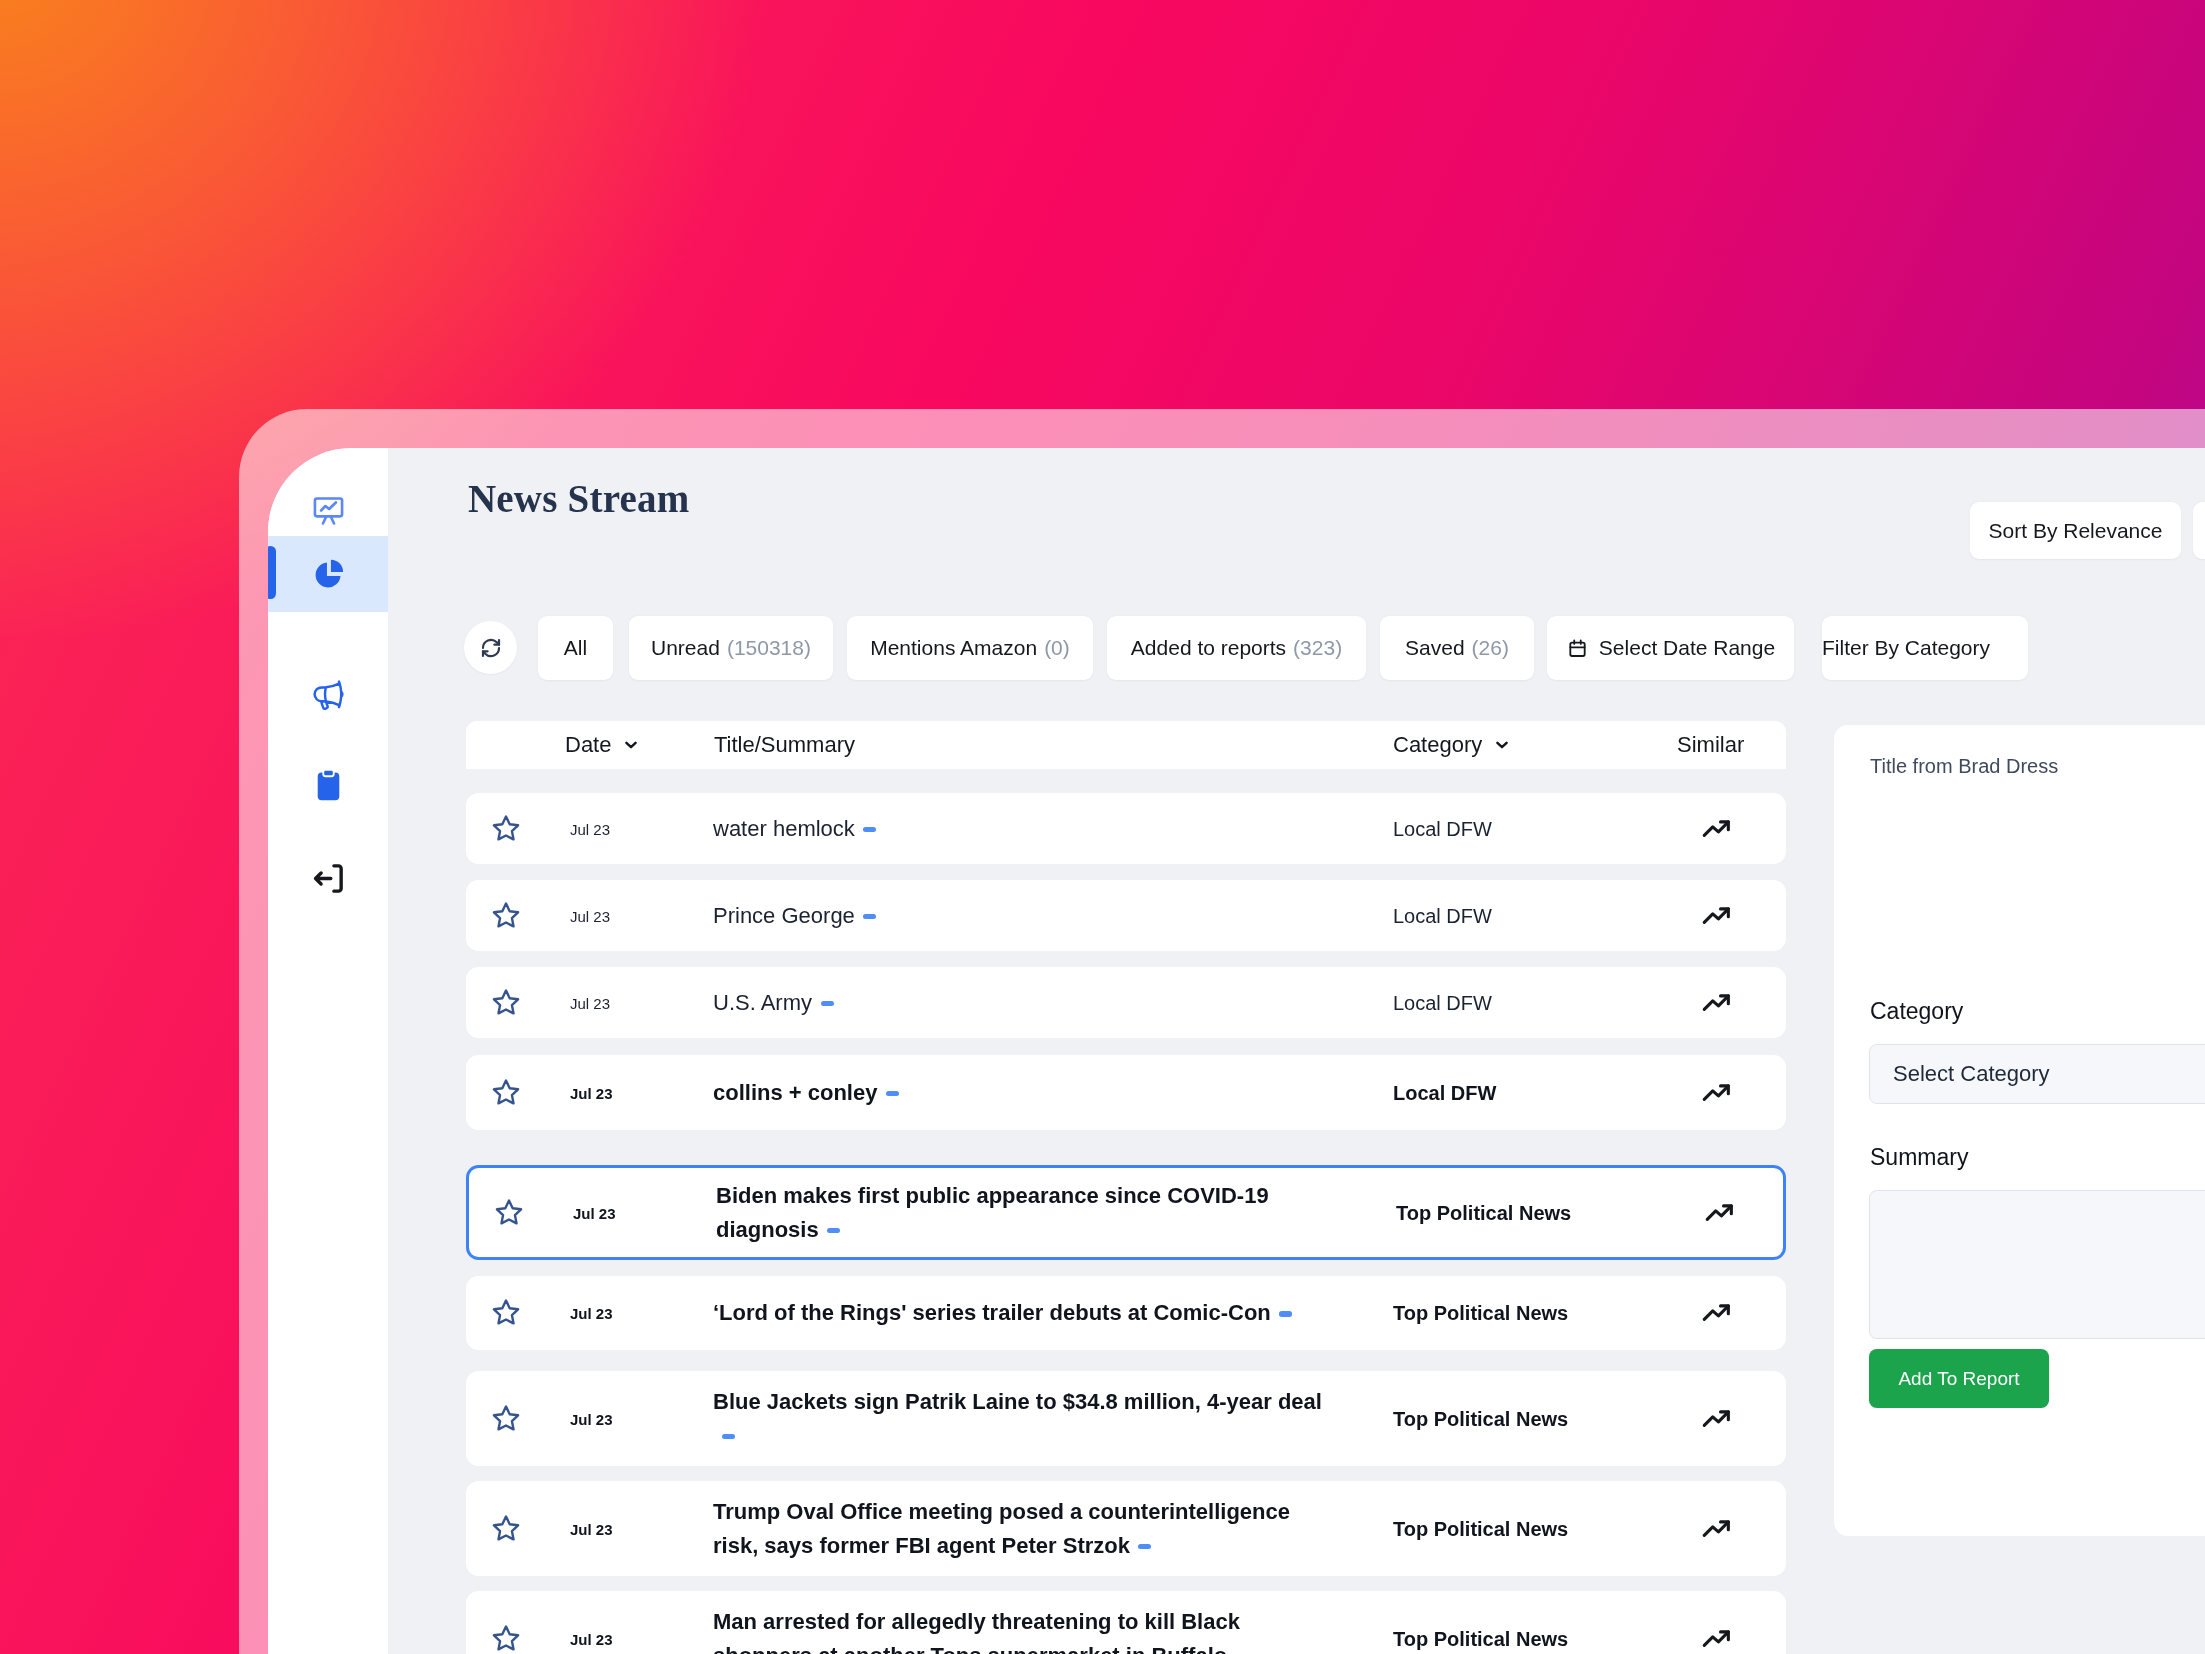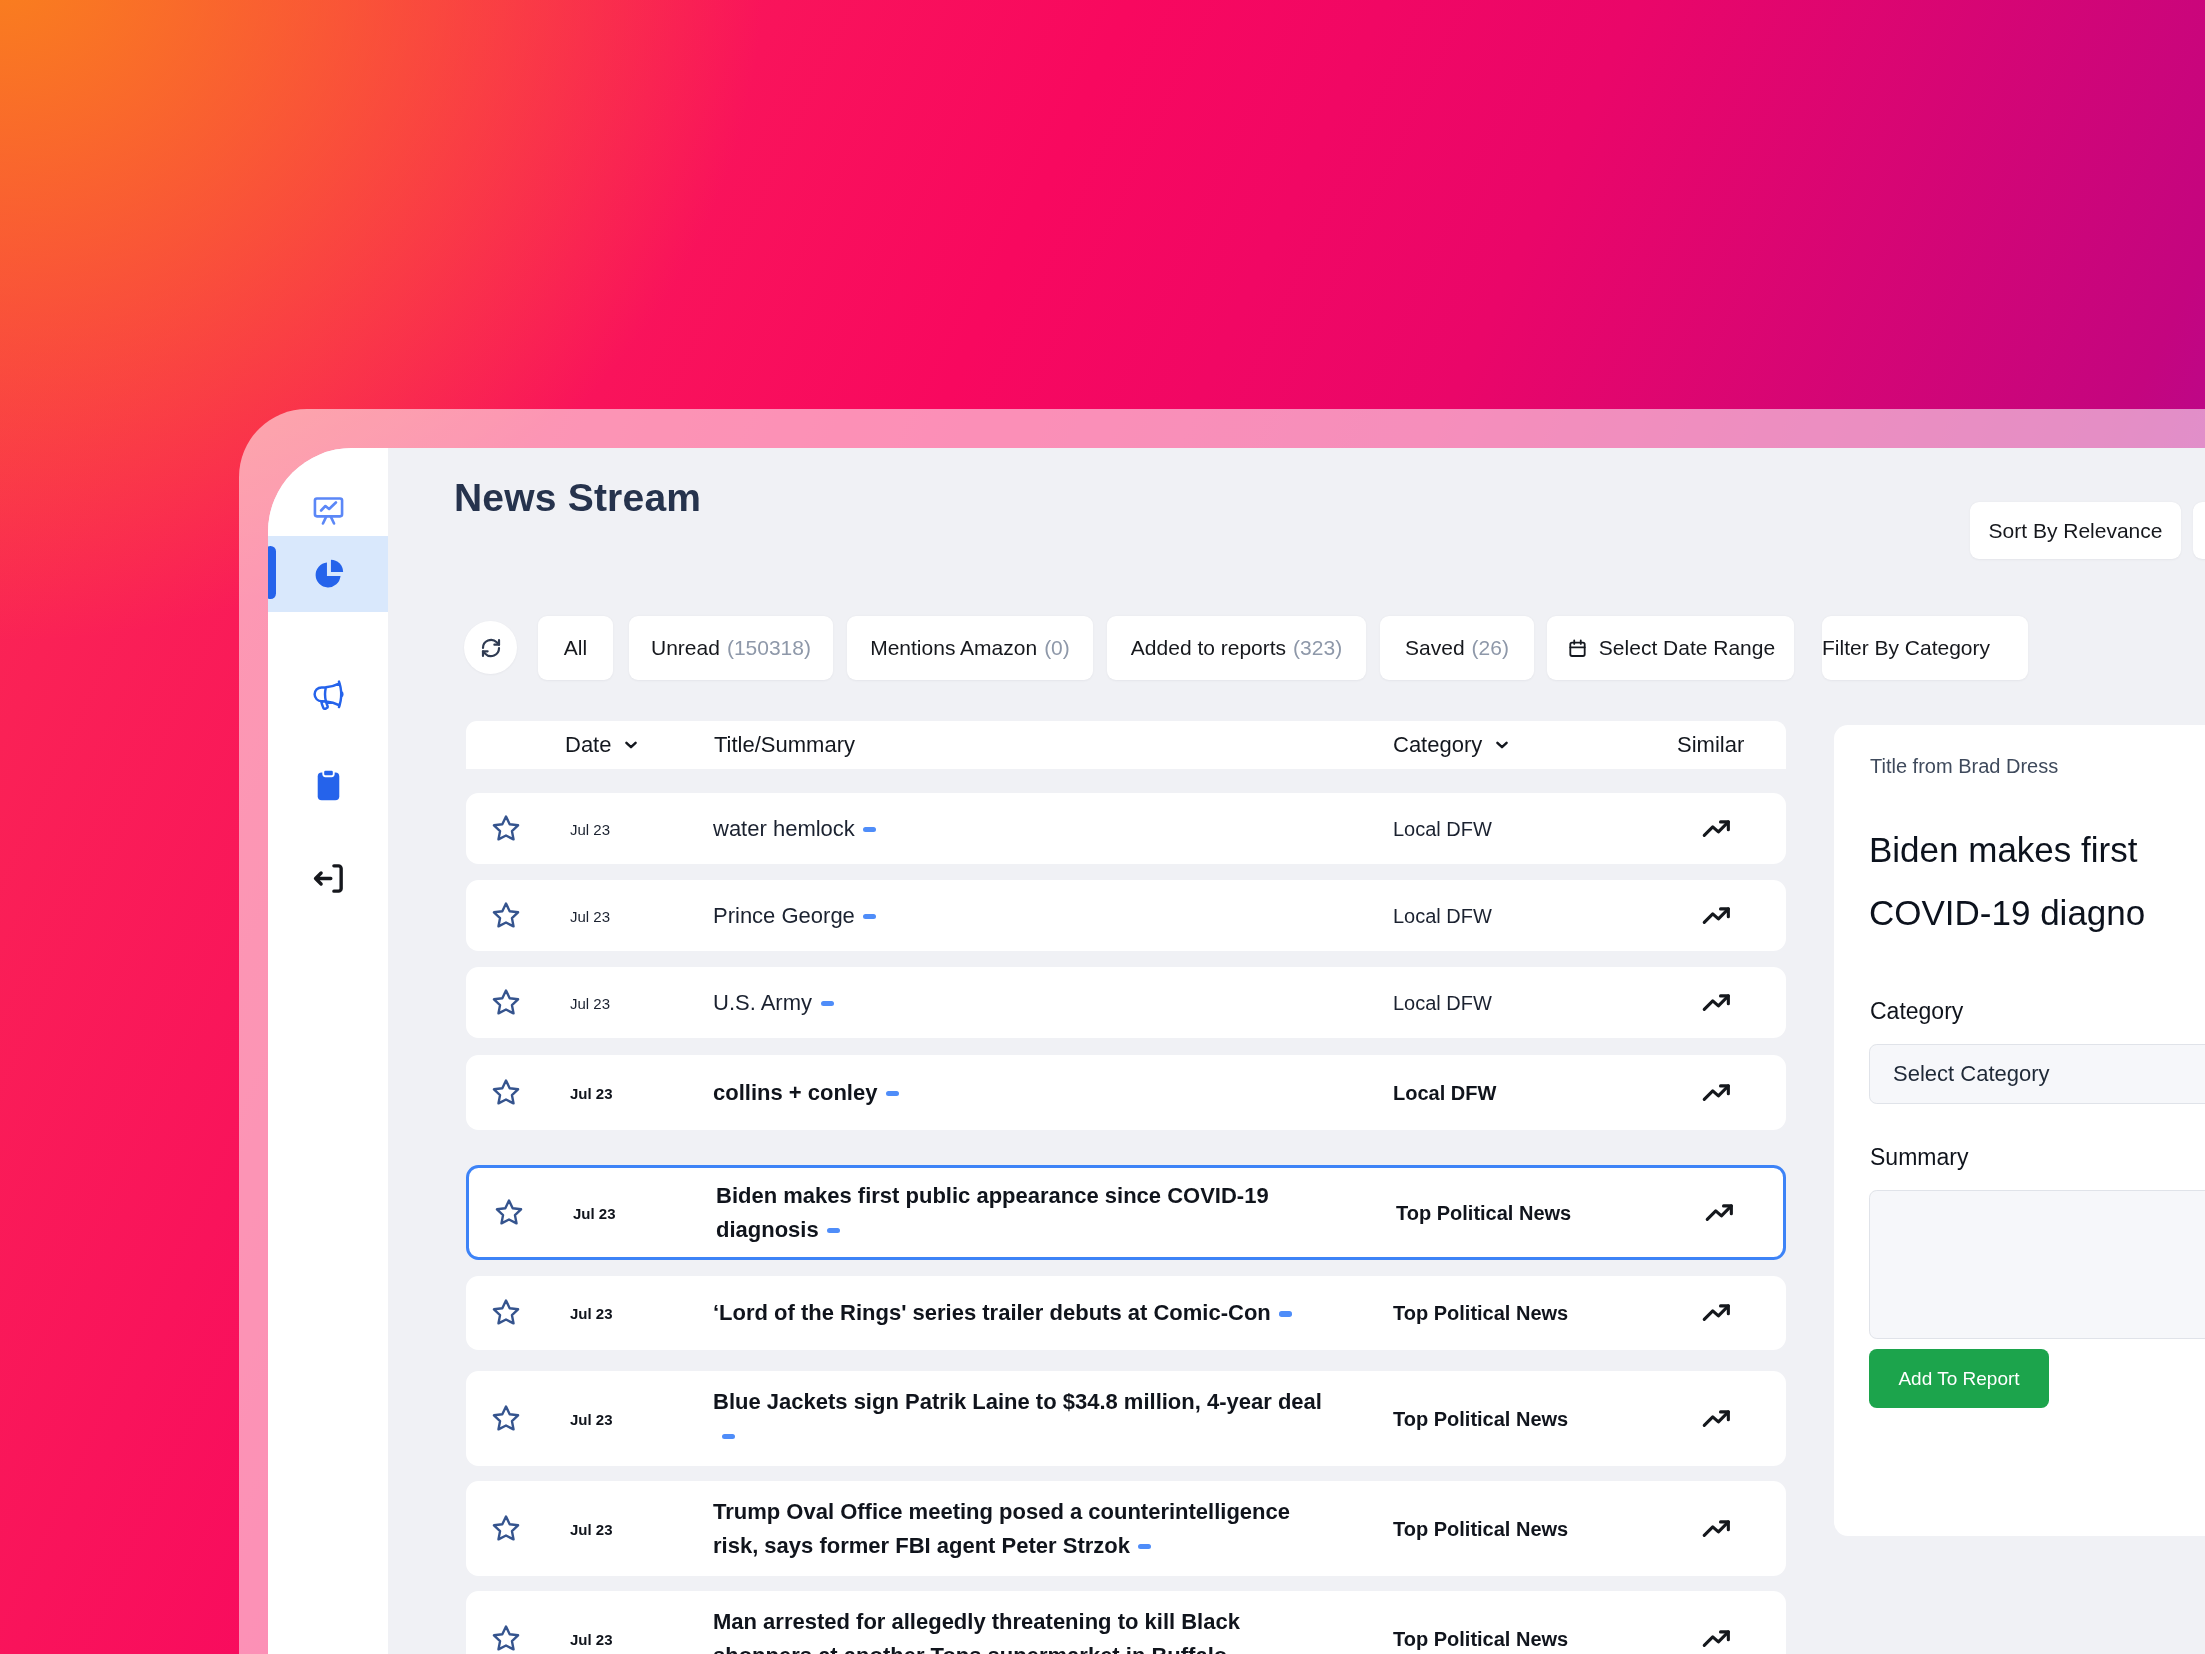--- a/index.html
+++ b/index.html
@@ -48,22 +48,22 @@
   }
   .side-item.active{background:#d9e8fc;}
   .side-indicator{
     position:absolute;left:-3.1px;top:98px;width:11px;height:53px;
     background:var(--accent);border-radius:5.4px;
   }
   .side-item svg{width:37px;height:37px;display:block;}
 
   
   .page-title{
-    position:absolute;left:186px;top:28px;
-    font-size:39px;font-weight:700;color:var(--title);letter-spacing:0.2px;
+    position:absolute;left:200px;top:28px;
+    font-size:39px;font-weight:700;color:var(--title);letter-spacing:0.2px;font-family:Liberation Serif, serif;
   }
   .btn{
     background:#fff;border-radius:9px;
     box-shadow:0 0.8px 2.3px rgba(15,23,42,.05);
     display:flex;align-items:center;justify-content:center;
     font-size:21px;color:#16181d;cursor:pointer;white-space:nowrap;
   }
   .sort-btn{position:absolute;left:1702px;top:54px;width:211px;height:57px;}
   .edge-btn{position:absolute;left:1925px;top:54px;width:70px;height:57px;border-radius:9.3px 0 0 9.3px;}
 
@@ -350,24 +350,20 @@
           <div class="category">Top Political News</div>
           <svg class="trend" viewBox="0 0 24 24" fill="none" stroke="#15181d" stroke-width="2.2" stroke-linecap="round" stroke-linejoin="round">
             <path d="M3 16.5l6-6 4 3.5 7-7"></path>
             <path d="M14.5 7H20v5.5"></path>
           </svg>
         </div>
       </div>
 
     <div class="panel">
       <div class="panel-src">Title from Brad Dress</div>
-      <div class="headline">
-        <div>Biden makes first</div>
-        <div>COVID-19 diagno</div>
-      </div>
       <div class="field-label" style="top:273px">Category</div>
       <div class="input-box select-box">Select Category</div>
       <div class="field-label" style="top:419px">Summary</div>
       <textarea class="input-box summary-box" value="" style=""></textarea>
       <button class="add-btn">Add To Report</button>
     </div>
 
   </div>
 </div>
 

